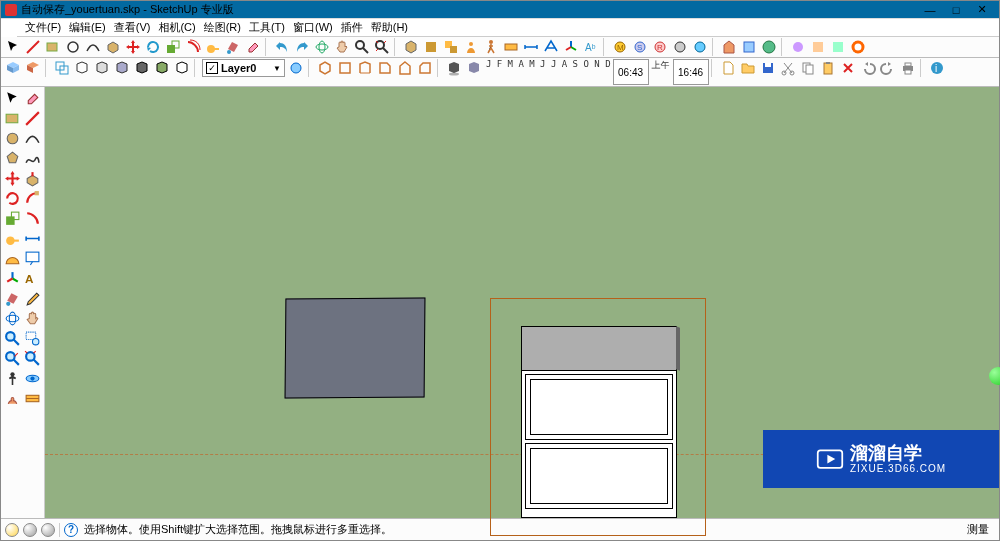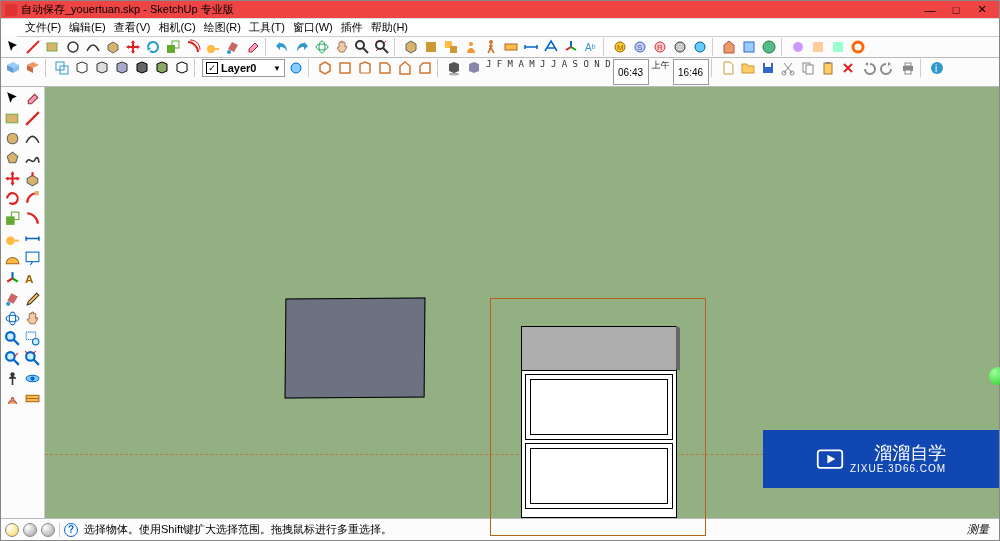--- a/index.html
+++ b/index.html
@@ -1,18 +1,18 @@
 <!DOCTYPE html>
 <html><head>
 <meta charset="utf-8">
 <style>
   * { box-sizing: border-box; margin: 0; padding: 0; }
   html, body { width: 1000px; height: 541px; font-family: "Microsoft YaHei", Arial, sans-serif; font-size: 11px; overflow: hidden; background: #fff; }
   .window { width: 1000px; height: 541px; display: flex; flex-direction: column; border: 1px solid #888; }
-  .titlebar { height: 18px; display: flex; align-items: center; padding: 0 4px; background: #ef4444; border-bottom: 1px solid #ddd; }
+  .titlebar { height: 18px; display: flex; align-items: center; padding: 0 4px; background: #0369a1; border-bottom: 1px solid #ddd; }
   .titlebar .logo { width: 12px; height: 12px; background: #d33; border-radius: 2px; margin-right: 4px; }
   .titlebar .title { flex: 1; font-size: 11px; color: #000; }
   .winbtns { display: flex; height: 18px; }
   .winbtn { width: 26px; display: flex; align-items: center; justify-content: center; color: #000; }
   .menubar { height: 18px; display: flex; align-items: center; padding: 0 4px; border-bottom: 1px solid #ccc; margin-left: 16px; }
   .menuitem { padding: 0 4px; font-size: 11px; color: #000; cursor: default; }
   .toolbar { display: flex; align-items: flex-start; padding: 1px 2px; border-bottom: 1px solid #bbb; background: #fcfcfc; }
   .tbtn { width: 18px; height: 18px; margin: 0 1px; display: flex; align-items: center; justify-content: center; border-radius: 2px; }
   .tbtn svg { width: 16px; height: 16px; }
   .sep { width: 5px; height: 18px; border-left: 1px solid #ccc; margin: 0 2px; }
@@ -34,26 +34,26 @@
   .cabinet { position:absolute; left:476px; top:239px; width:156px; height:192px; background:#fff; border:1.5px solid #000;}
   .cabinet .toppanel { height:44px; background:#aeaeae; border-bottom:1.5px solid #000; position:relative;}
   .cabinet .toppanel::after{content:"";position:absolute;top:0;bottom:0;right:-4px;width:4px;background:#666;transform:skewY(20deg);}
   .cabinet .drawer { height:66px; margin:3px 3px; border:1.5px solid #000; background:#fff; position:relative;}
   .cabinet .drawer::before{content:"";position:absolute;inset:4px;border:1px solid #000;}
   .statusbar { height: 22px; border-top: 1px solid #bbb; background: #fcfcfc; display: flex; align-items: center; padding: 0 4px; gap:4px;}
   .statcircle { width:14px; height:14px; border-radius:50%; border:1px solid #888; background:radial-gradient(circle at 30% 30%,#fff,#ffd54a);}
   .statcircle.g{background:radial-gradient(circle at 30% 30%,#fff,#9e9e9e);}
   .statcircle.q{background:#fff;border:1px solid #06c;display:flex;align-items:center;justify-content:center;font-size:10px;color:#06c;font-weight:bold;}
   .statusbar .hint { font-size:11px; color:#000; margin-left:2px;}
-  .statusbar .right { margin-left:auto; display:flex; gap:6px; align-items:center; padding-right:6px;font-style:italic;}
+  .statusbar .right { margin-left:auto; display:flex; gap:6px; align-items:center; padding-right:6px;}
   .statusbar .mlabel { font-size:11px; color:#000;}
   .watermark { position:absolute; right:0; bottom:30px; width:236px; height:58px; background:#1147b3; display:flex; align-items:center; justify-content:center; gap:6px;}
   .watermark svg{width:28px;height:28px;}
   .watermark .txt { color:#fff; display:flex; flex-direction:column; line-height:1.1;}
-  .watermark .big { font-size:18px; font-weight:400;text-align:right;}
+  .watermark .big { font-size:18px; font-weight:700;}
   .watermark .sm { font-size:10px; letter-spacing:1px;}
   .greenbtn { position:absolute; right:-8px; top:280px; width:18px; height:18px; border-radius:50%; background:radial-gradient(circle at 30% 30%,#9f9,#2c2);}
   .timetext{font-family:monospace;font-size:9px;letter-spacing:0;color:#333;}
 </style>
 </head>
 <body>
 
 <div class="window">
 
   <div class="titlebar">

